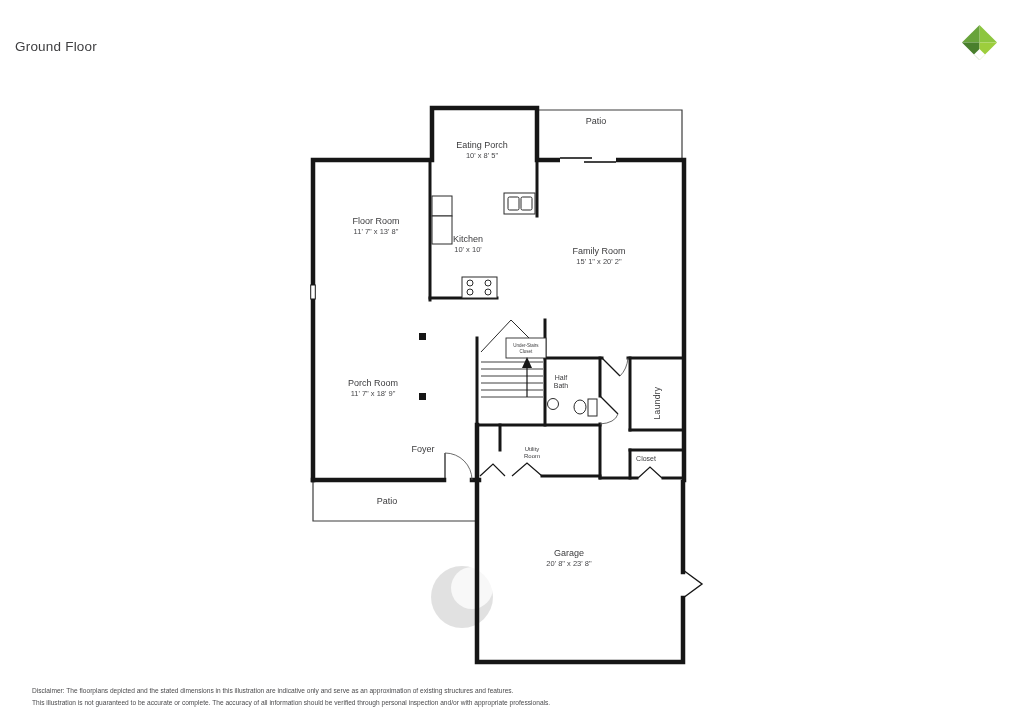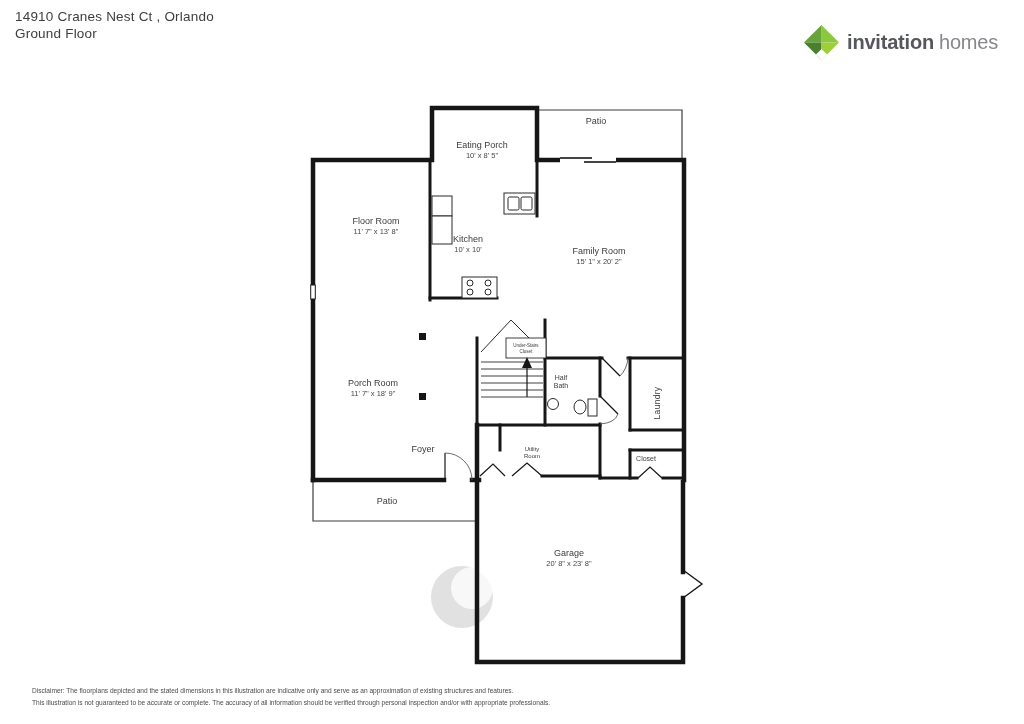--- a/index.html
+++ b/index.html
@@ -3,21 +3,21 @@
 <meta charset="utf-8">
 <style>
   * { margin:0; padding:0; box-sizing:border-box; }
   html,body { width:1024px; height:724px; }
   body {
     position:relative; background:#ffffff; overflow:hidden;
     font-family:"Liberation Sans", sans-serif;
   }
   .header { position:absolute; left:15px; top:8px; color:#3e3e40; }
   .addr  { font-size:13.5px; line-height:17px; letter-spacing:.2px; }
-  .floor { font-size:13.5px; line-height:17px; letter-spacing:.2px; }
+  .floor { font-size:13.5px; line-height:17px; letter-spacing:.2px;margin-top:30px; }
 
   .logo { position:absolute; top:24px; right:26px; display:flex; align-items:center; gap:7px; }
   .logo svg { display:block; }
   .brand { font-size:20px; letter-spacing:-0.2px; white-space:nowrap; }
   .brand .b1 { font-weight:700; color:#56575b; }
   .brand .b2 { font-weight:400; color:#85878a; margin-left:5px; }
 
   .plan-svg { position:absolute; left:0; top:0; }
 
   .room { position:absolute; transform:translate(-50%,-50%); text-align:center; color:#3b3b3d; z-index:5; }
@@ -29,35 +29,31 @@
   .room.wrap .rn{ white-space:normal; }
   .room.vert { transform:translate(-50%,-50%) rotate(-90deg); }
   .room.vert .rn { font-size:8.5px; letter-spacing:.3px; }
 
   .disclaimer { position:absolute; left:32px; top:685px; color:#4b4b4d; font-size:6.6px; line-height:12px; }
 </style>
 </head>
 <body>
 
 <div class="header">
-  <div class="addr">14910 Cranes Nest Ct , Orlando</div>
   <div class="floor">Ground Floor</div>
 </div>
 
 <div class="logo">
   <svg width="37" height="37" viewBox="0 0 40 40" aria-hidden="true">
     <polygon points="20,1 39,20 20,20" fill="#8dc63f"></polygon>
     <polygon points="20,1 1,20 20,20" fill="#68a33b"></polygon>
     <polygon points="1,20 20,20 20,39" fill="#497f2d"></polygon>
     <polygon points="20,20 39,20 20,39" fill="#9dce3c"></polygon>
     <polygon points="20,27 26,33 20,39 14,33" fill="#ffffff"></polygon>
   </svg>
-  <div class="brand">
-    <span class="b1">invitation</span><span class="b2">homes</span>
-  </div>
 </div>
 
 <svg class="plan-svg" width="1024" height="724" viewBox="0 0 1024 724">
 
   <g>
     <circle cx="462" cy="597" r="31" fill="#c3c3c3" opacity="0.5"></circle>
     <circle cx="472" cy="588" r="21" fill="#ffffff" opacity="0.75"></circle>
   </g>
 
   <g stroke="#3c3c3c" stroke-width="1.2" fill="none">

